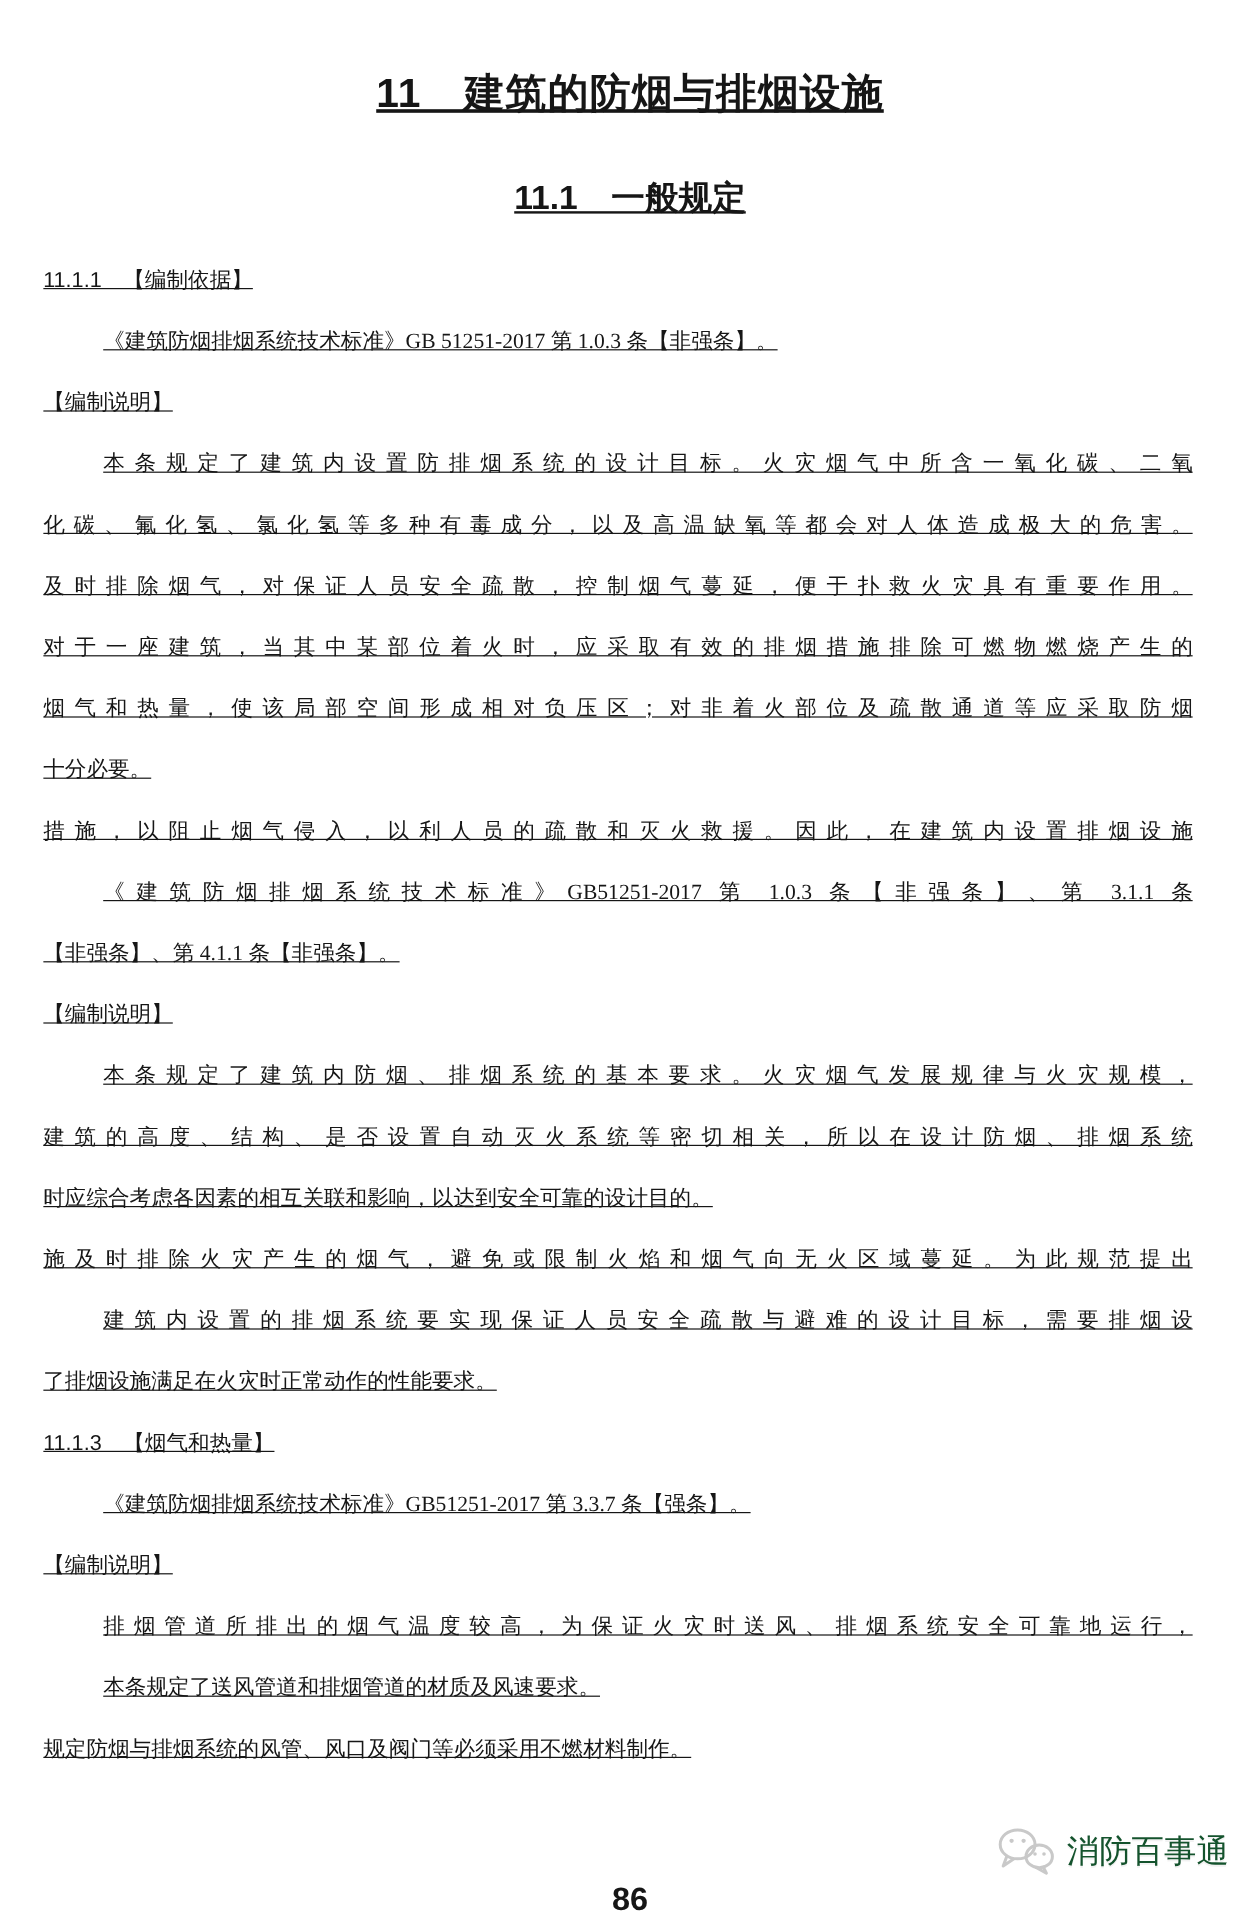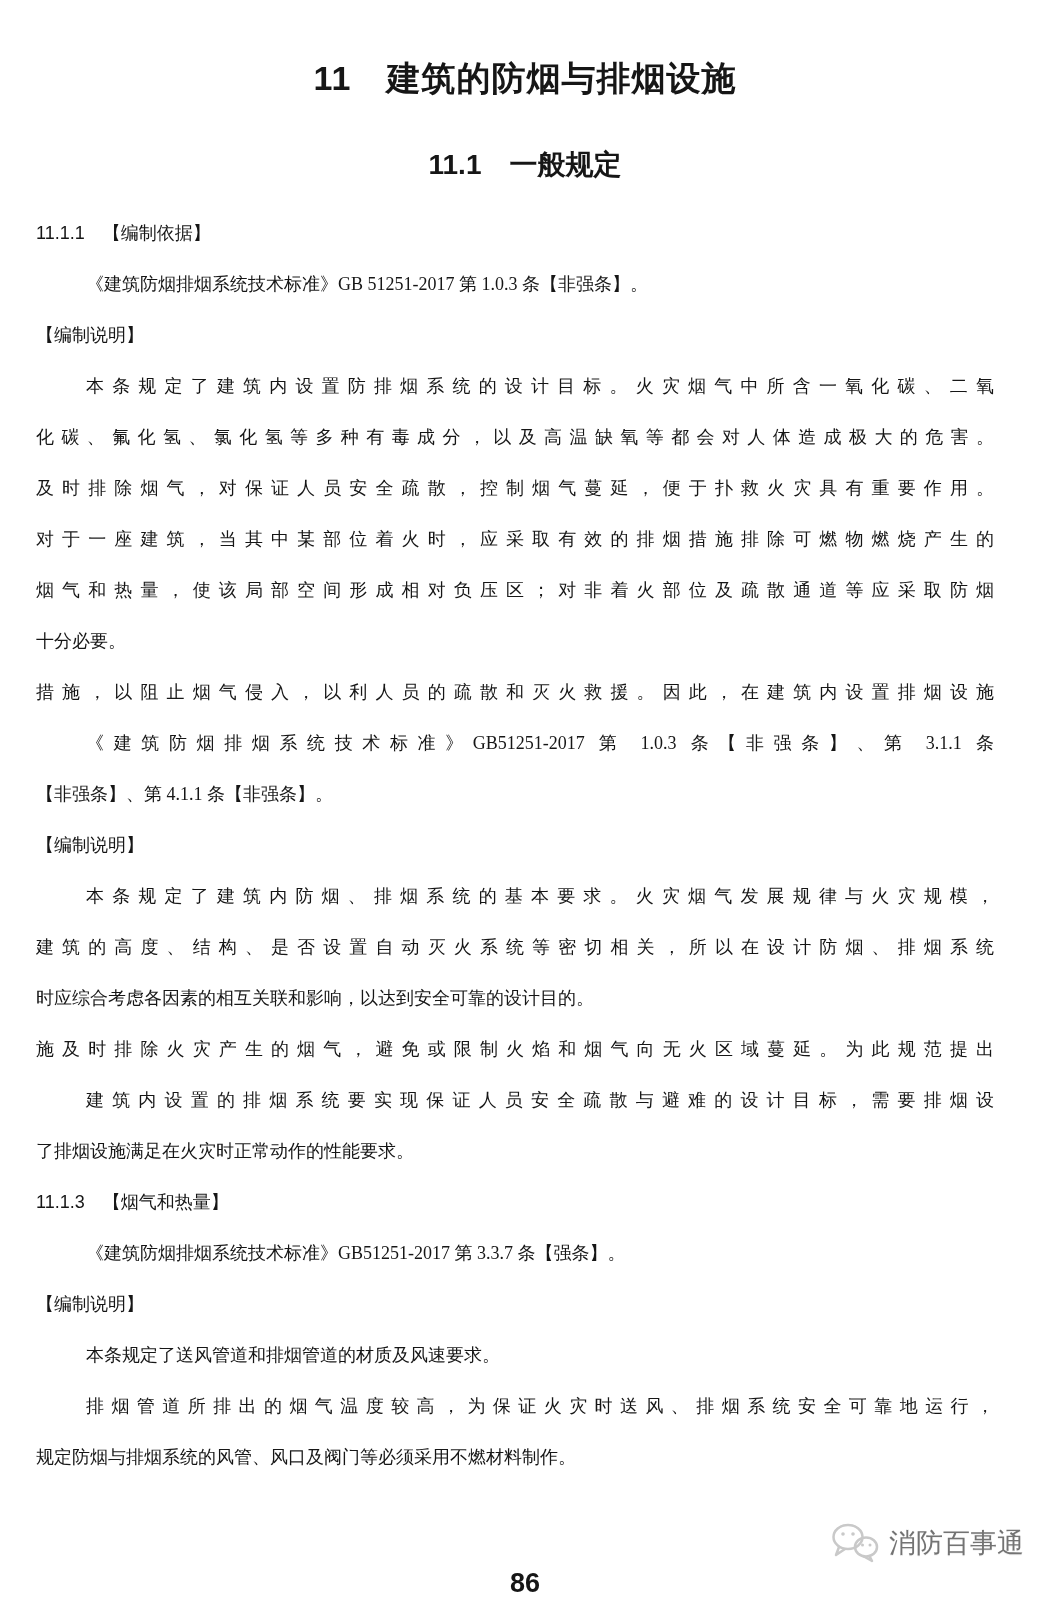--- a/index.html
+++ b/index.html
@@ -4,20 +4,21 @@
 <style>
   html, body { margin: 0; padding: 0; background: #ffffff; }
   .page {
     position: relative;
     width: 1050px;
     height: 1600px;
     background: #ffffff;
     color: #161616;
     font-family: "Liberation Serif", "DejaVu Serif", serif;
     overflow: hidden;
+    text-decoration: underline;
   }
   .chapter-title {
     margin: 0;
     padding-top: 58px;
     text-align: center;
     font-family: "Liberation Sans", "DejaVu Sans", sans-serif;
     font-weight: 700;
     font-size: 34px;
     line-height: 40px;
     letter-spacing: 1px;
@@ -48,21 +49,21 @@
     text-align: justify;
     text-align-last: justify;
   }
   .watermark {
     position: absolute;
     top: 1522px;
     right: 26px;
     display: flex;
     align-items: center;
     gap: 8px;
-    color: #737373;
+    color: #14532d;
     font-family: "Liberation Sans", "DejaVu Sans", sans-serif;
     font-size: 27px;
     line-height: 40px;
     text-shadow: 0 1px 0 #f2f2f2;
   }
   .wm-icon { flex: 0 0 auto; }
   .page-number {
     position: absolute;
     top: 1568px;
     left: 0;
@@ -100,22 +101,22 @@
     <div class="line ind fill">本条规定了建筑内防烟、排烟系统的基本要求。火灾烟气发展规律与火灾规模，</div>
     <div class="line fill">建筑的高度、结构、是否设置自动灭火系统等密切相关，所以在设计防烟、排烟系统</div>
     <div class="line">时应综合考虑各因素的相互关联和影响，以达到安全可靠的设计目的。</div>
     <div class="line fill">施及时排除火灾产生的烟气，避免或限制火焰和烟气向无火区域蔓延。为此规范提出</div>
     <div class="line ind fill">建筑内设置的排烟系统要实现保证人员安全疏散与避难的设计目标，需要排烟设</div>
     <div class="line">了排烟设施满足在火灾时正常动作的性能要求。</div>
 
     <div class="line h">11.1.3　【烟气和热量】</div>
     <div class="line ind">《建筑防烟排烟系统技术标准》GB51251-2017 第 3.3.7 条【强条】。</div>
     <div class="line h">【编制说明】</div>
+    <div class="line ind fill">排烟管道所排出的烟气温度较高，为保证火灾时送风、排烟系统安全可靠地运行，</div>
     <div class="line ind">本条规定了送风管道和排烟管道的材质及风速要求。</div>
-    <div class="line ind fill">排烟管道所排出的烟气温度较高，为保证火灾时送风、排烟系统安全可靠地运行，</div>
     <div class="line">规定防烟与排烟系统的风管、风口及阀门等必须采用不燃材料制作。</div>
   </div>
 
   <div class="watermark">
     <svg class="wm-icon" width="52" height="42" viewBox="0 0 52 42" aria-hidden="true">
       <g fill="none" stroke="#c9c9c9" stroke-width="2.5">
         <ellipse cx="19" cy="15" rx="14.5" ry="12"></ellipse>
         <path d="M10 25 L7 33 L16 27" stroke-linejoin="round"></path>
         <ellipse cx="37" cy="25" rx="11" ry="9.5"></ellipse>
         <path d="M40 33 L43 39 L34 34" stroke-linejoin="round"></path>

